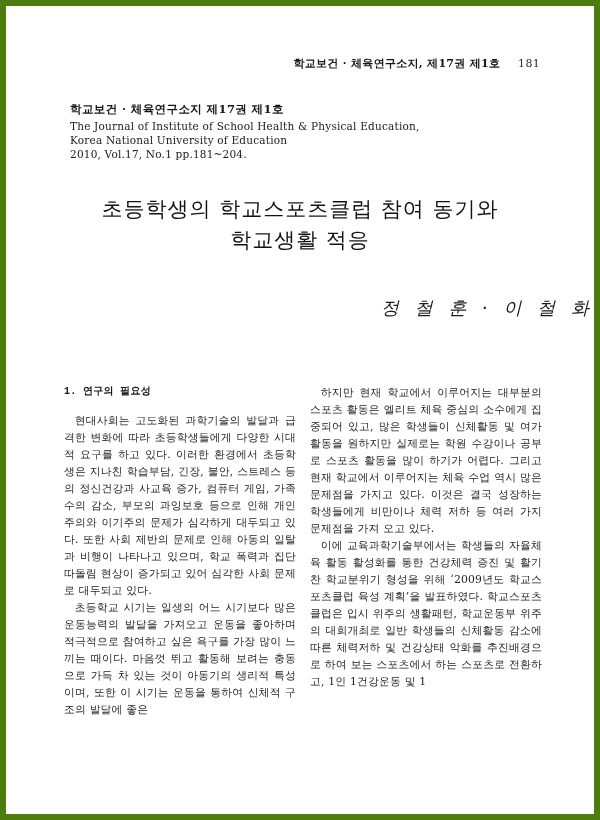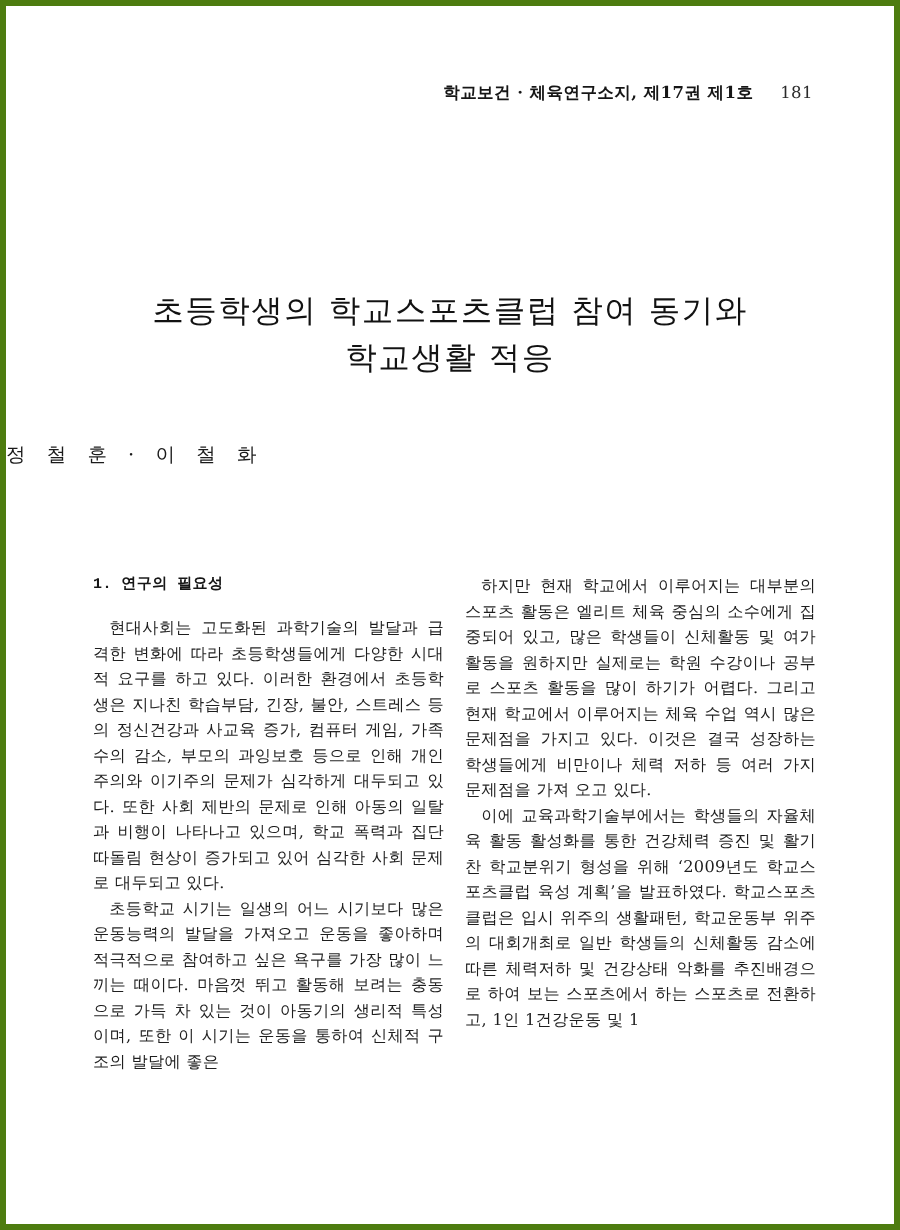--- a/index.html
+++ b/index.html
@@ -7,21 +7,21 @@
   body {
     width: 600px; height: 820px;
     font-family: "DejaVu Serif", "Liberation Serif", serif;
     color: #1c1c1c;
     position: relative;
     overflow: hidden;
   }
   .page {
     width: 600px; height: 820px;
     background: #ffffff;
-    border: 4px solid #4d7c0f;
+    border: 6px solid #4d7c0f;
     position: relative;
   }
   
   .running-header {
     position: absolute;
     top: 50px; right: 54px;
     font-size: 11px;
     letter-spacing: 0.3px;
     white-space: nowrap;
   }
@@ -56,24 +56,25 @@
     font-weight: normal;
     line-height: 31px;
     color: #121212;
     letter-spacing: 1px;
   }
 
   
   .authors {
     position: absolute;
     top: 290px; left: 0; right: 0;
-    text-align: left;
-    font-size: 13px;
+    text-align: right;
+    font-size: 18px;
     color: #1a1a1a;
     letter-spacing: 5px;
+    font-style: italic;
   }
 
   
   .columns {
     position: absolute;
     top: 378px; left: 58px; right: 52px;
     display: flex;
     gap: 14px;
   }
   .col { flex: 1 1 0; min-width: 0; }
@@ -105,20 +106,26 @@
 </head>
 <body>
 
 <div class="page">
 
   <div class="running-header">
     <span class="rh-title">학교보건 · 체육연구소지, 제17권 제1호</span>
     <span class="rh-page">181</span>
   </div>
 
+  <div class="journal-info">
+    <div class="ji-kr">학교보건 · 체육연구소지 제17권 제1호</div>
+    <div class="ji-en">The Journal of Institute of School Health &amp; Physical Education,</div>
+    <div class="ji-en">Korea National University of Education</div>
+    <div class="ji-en">2010, Vol.17, No.1  pp.181~204.</div>
+  </div>
 
   <div class="title">
     <div>초등학생의 학교스포츠클럽 참여 동기와</div>
     <div>학교생활 적응</div>
   </div>
 
   <div class="authors">정 철 훈 · 이 철 화</div>
 
   <div class="columns">
     <div class="col">

